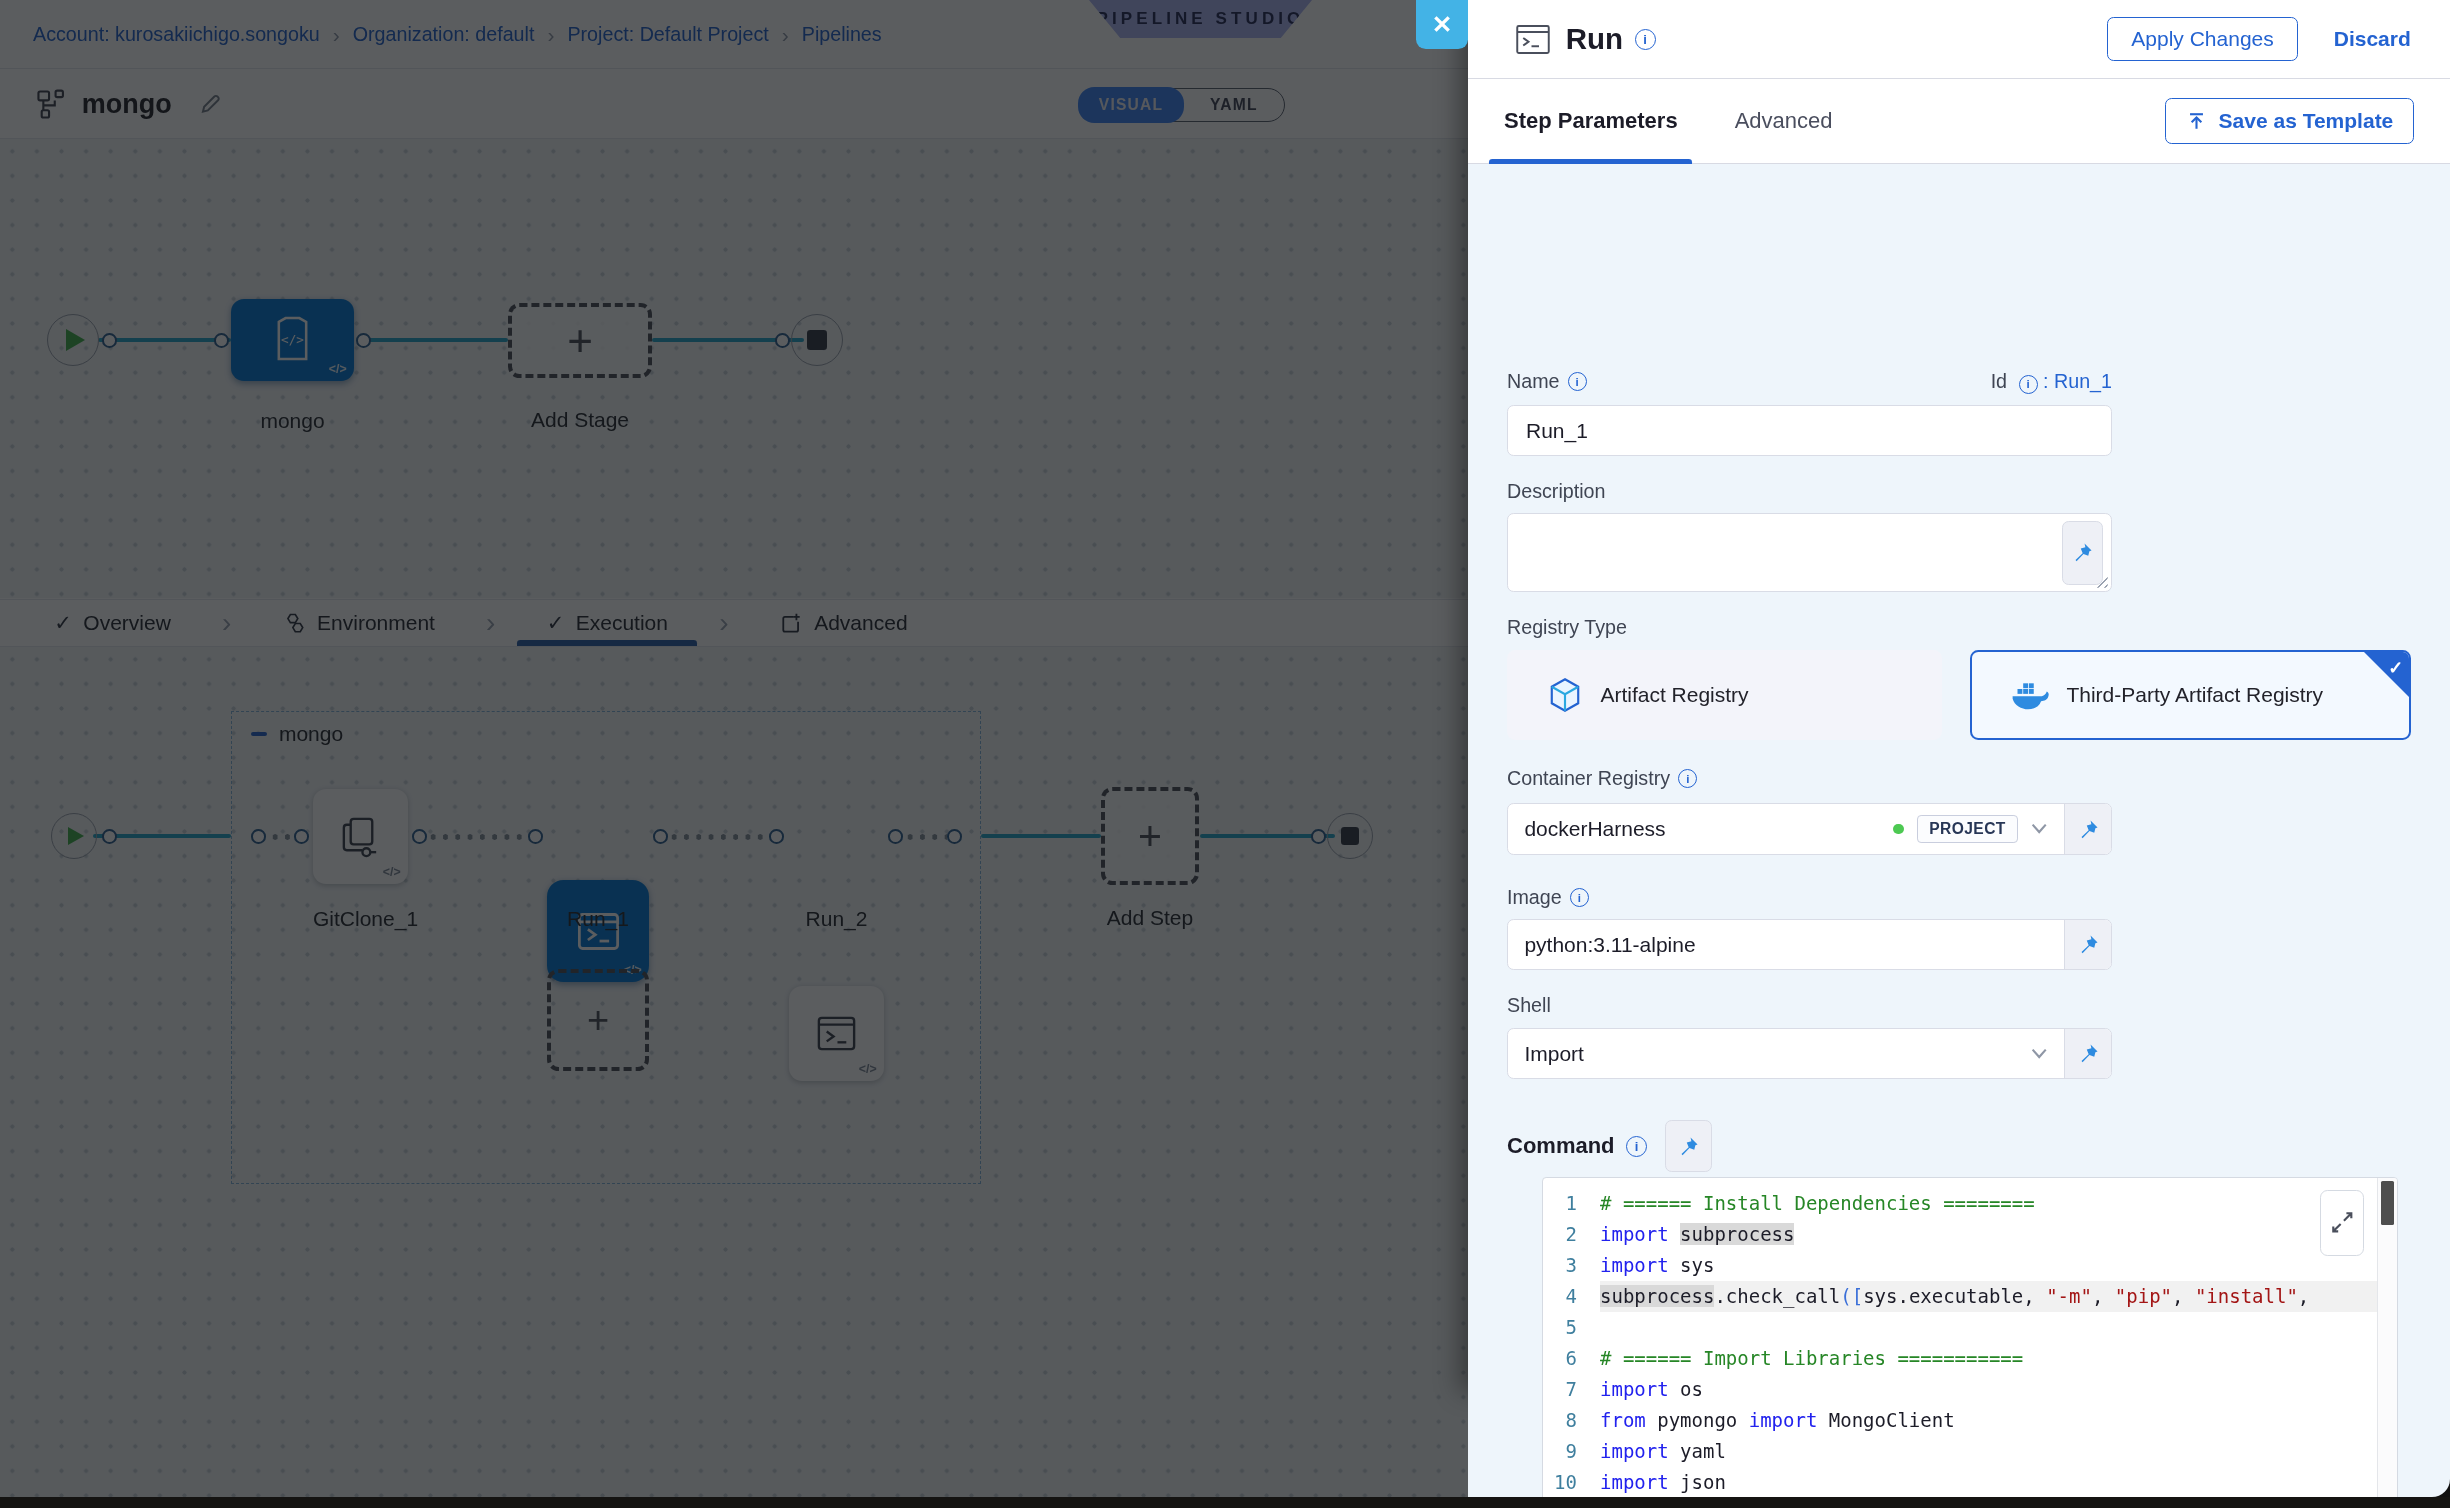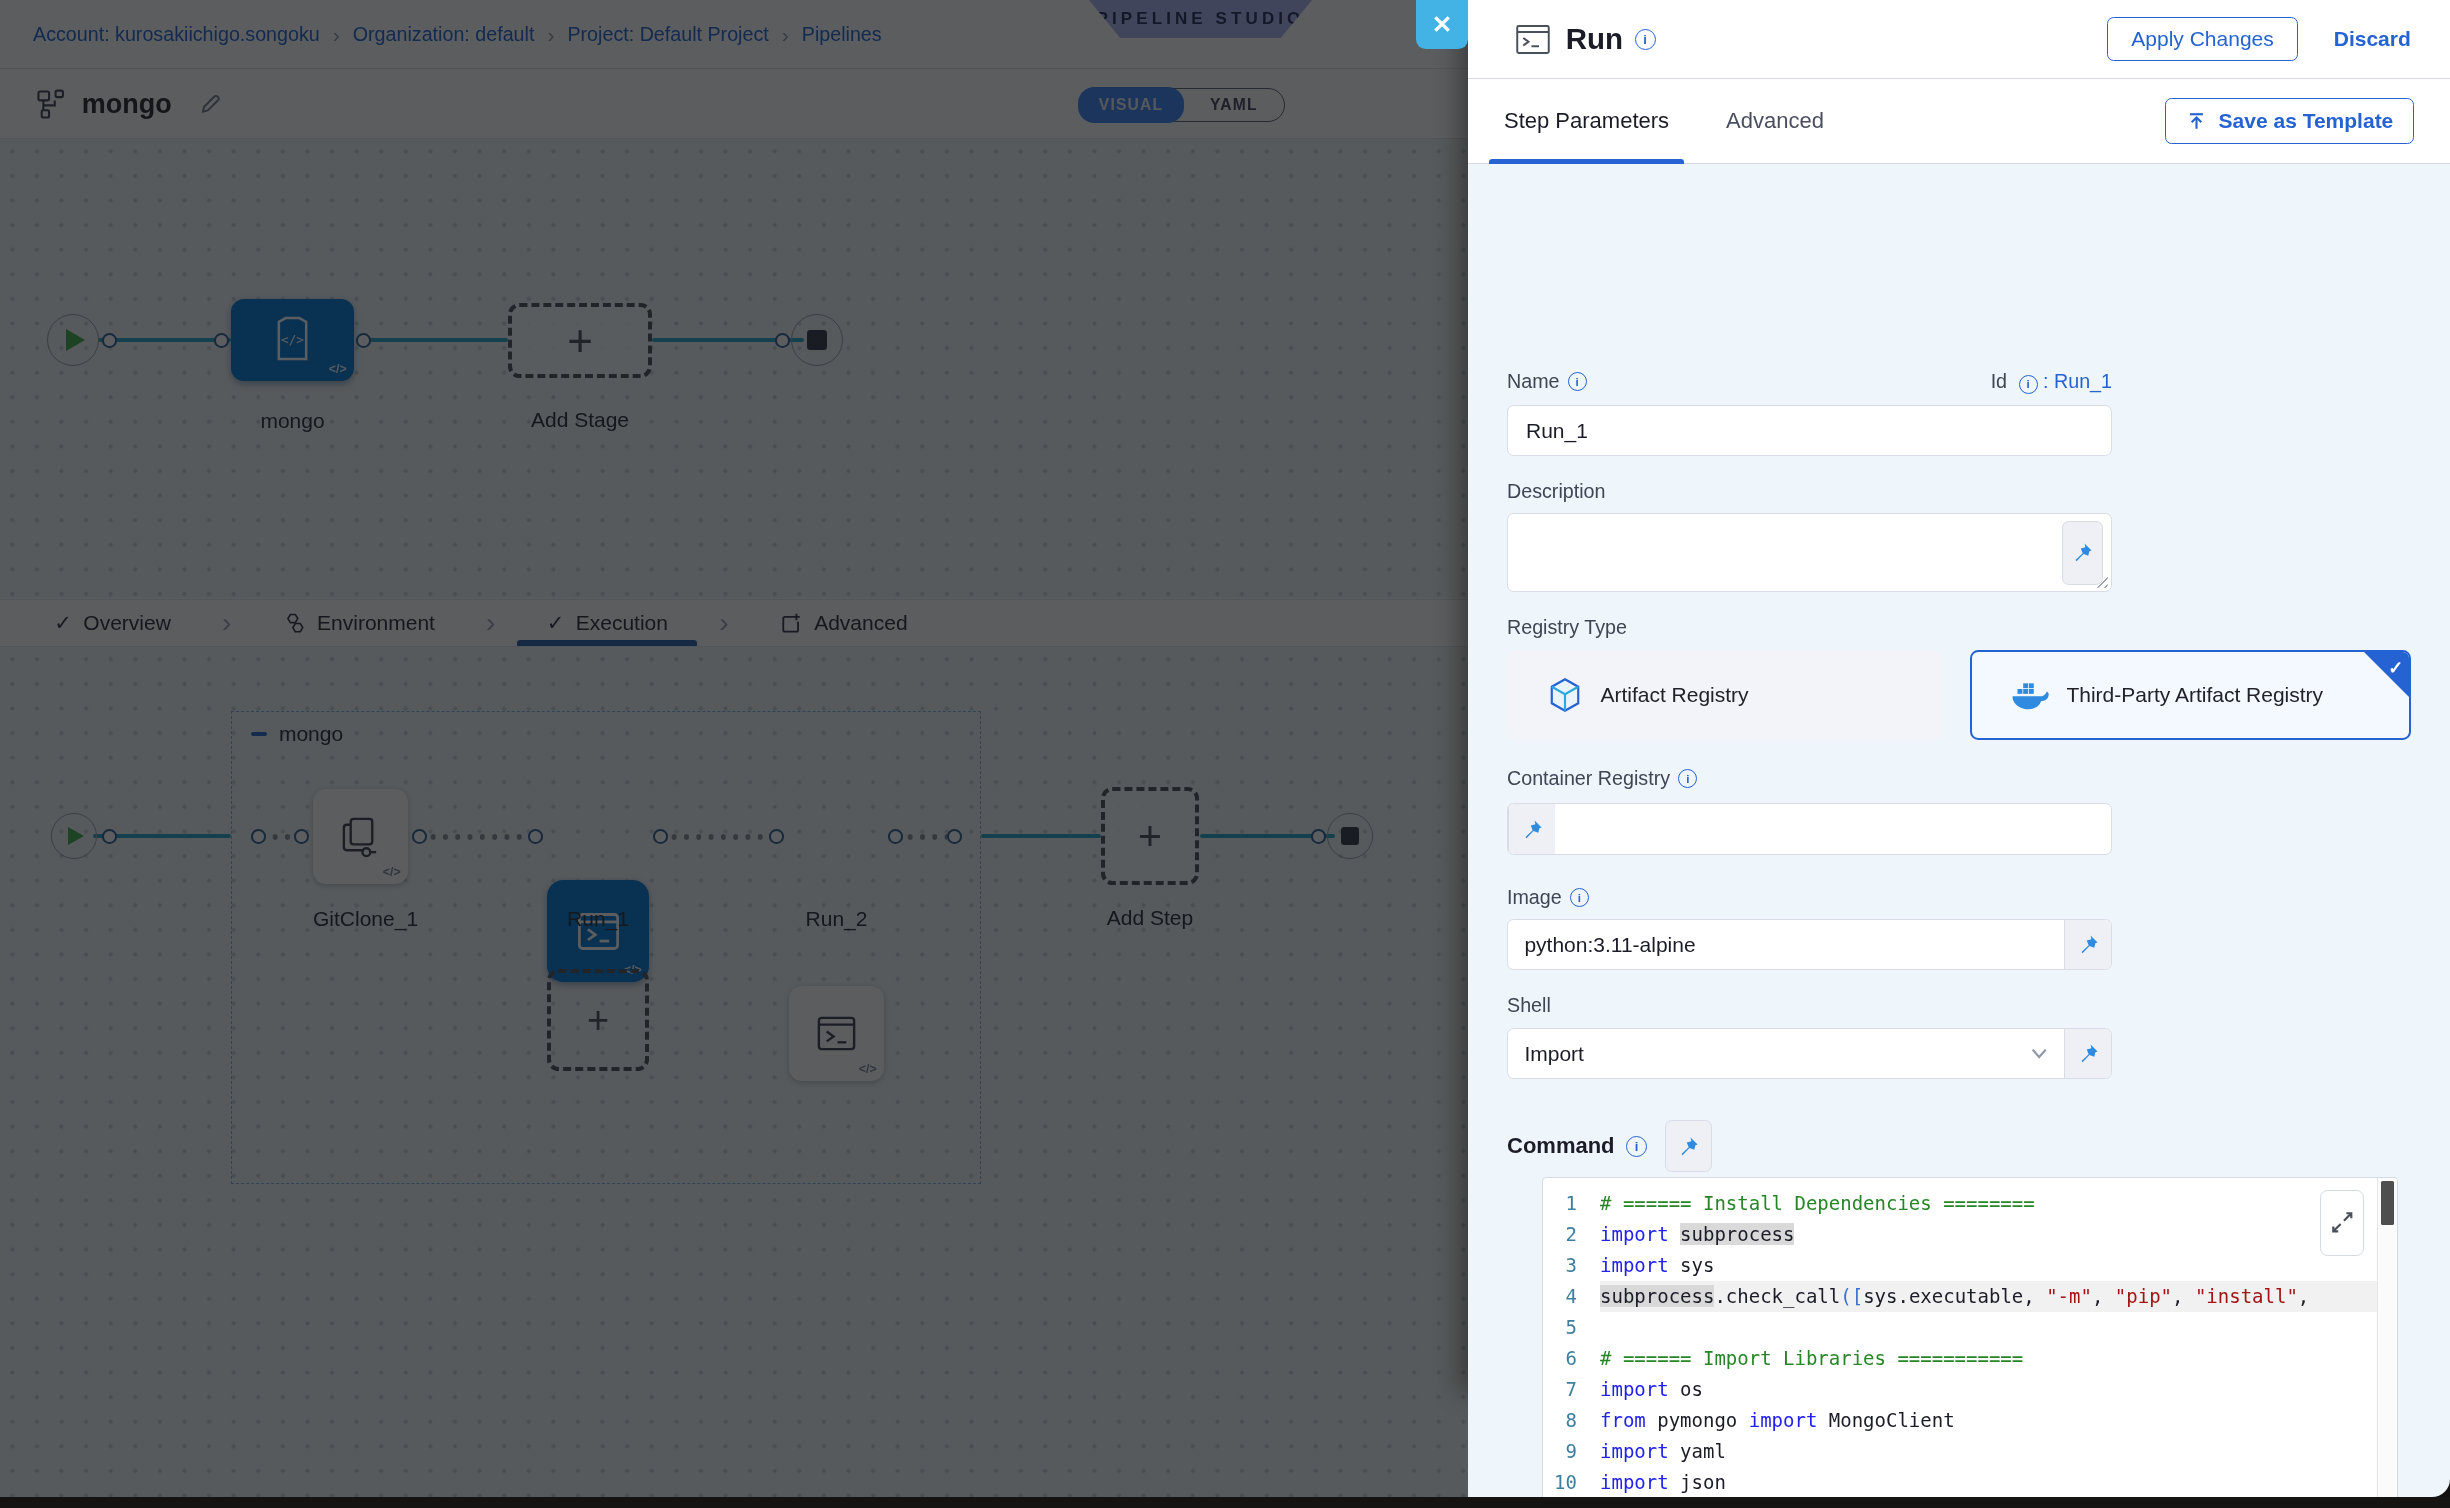--- a/index.html
+++ b/index.html
@@ -65,21 +65,21 @@
   .p-header { position:absolute; left:0; top:0; width:100%; height:79px; border-bottom:1.6px solid #d8dae3; display:flex; align-items:center; padding:0 31px 0 47px; }
   .p-title { font-size:29.5px; font-weight:bold; color:#1c1c28; margin-left:14.7px; }
   .info-i { display:inline-flex; width:21px; height:21px; border:1.6px solid #2463d1; border-radius:50%; color:#2463d1;
     font-size:13px; align-items:center; justify-content:center; font-weight:bold; margin-left:11.5px; flex:none; }
   .btn-outline { border:1.6px solid #2463d1; border-radius:6.6px; color:#2463d1; background:#fff; font-size:21px;
     display:inline-flex; align-items:center; justify-content:center; cursor:pointer; font-family:"Liberation Sans",sans-serif; }
   .apply-btn { height:44px; padding:0 23px; margin-left:auto; }
   .discard-link { color:#2463d1; font-size:21px; margin:0 8.2px 0 36px; cursor:pointer; font-weight:bold; }
   .p-tabs { position:absolute; left:0; top:79px; width:100%; height:85px; border-bottom:1.6px solid #d8dae3; display:flex; align-items:center; padding:0 36px; background:#fff; }
   .ptab { position:relative; height:100%; display:flex; align-items:center; font-size:22px; color:#4a4e5e; cursor:pointer; }
-  .ptab.active { font-weight:normal; color:#1c1c28; }
+  .ptab.active { font-weight:bold; color:#1c1c28; }
   .ptab.active::after { content:""; position:absolute; left:-14.7px; right:-14.7px; bottom:-1.6px; height:5.7px; background:#2463d1; border-radius:3.3px 3.3px 0 0; }
   .ptab + .ptab { margin-left:57px; }
   .save-tpl-btn { height:46px; padding:0 19.7px; margin-left:auto; gap:11.5px; font-weight:bold; }
   .p-body { position:absolute; left:0; top:164px; width:100%; height:1333px; background:#eef5fb; border-radius:0 0 18px 0; }
 
   .f-label { position:absolute; font-size:19.7px; color:#3f4553; display:flex; align-items:center; }
   .f-label .info-i { width:19px; height:19px; font-size:11.5px; margin-left:8.2px; }
   .t-input { position:absolute; left:39px; width:605px; background:#fff; border:1.2px solid #d9dce6; border-radius:6.6px;
     font-size:21px; color:#1c1c28; display:flex; align-items:center; }
   input.raw { border:none; outline:none; font:inherit; color:inherit; width:100%; padding:0 18px; background:transparent; }
@@ -384,20 +384,29 @@
       <span>Third-Party Artifact Registry</span>
       <span class="corner-ribbon"></span>
       <span class="corner-check">✓</span>
     </div>
 
     <div class="f-label" style="left:39px; top:603px;">
       <span>Container Registry</span>
         <span class="info-i">i</span>
     </div>
     <div class="group-input" style="top:639px;">
+      <div class="gi-main">
+        <span>dockerHarness</span>
+        <span class="gi-grow"></span>
+        <span class="status-dot"></span>
+        <span class="scope-badge">PROJECT</span>
+        <svg class="chev-down" width="16.4" height="11.5" viewBox="0 0 20 14" fill="none" stroke="#8f97a6" stroke-width="2.6">
+            <path d="M2 2l8 9 8-9"></path>
+          </svg>
+      </div>
       <div class="gi-addon">
         <svg width="23" height="23" viewBox="0 0 28 28" fill="#2e8be0">
           <path d="M16.5 3l8.5 8.5-2.6 1-1.4 5.6-5.8-2.3-8.4 8.7-1.3-1.3 8.7-8.4-2.3-5.8 5.6-1.4z"></path>
         </svg>
       </div>
     </div>
 
     <div class="f-label" style="left:39px; top:722px;">
       <span>Image</span>
         <span class="info-i">i</span>

